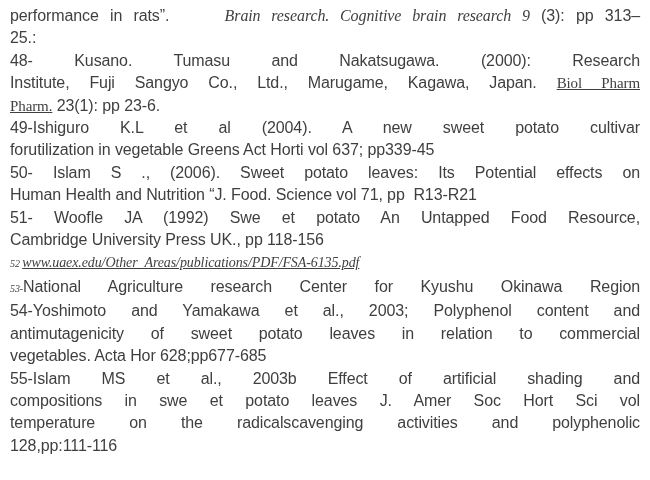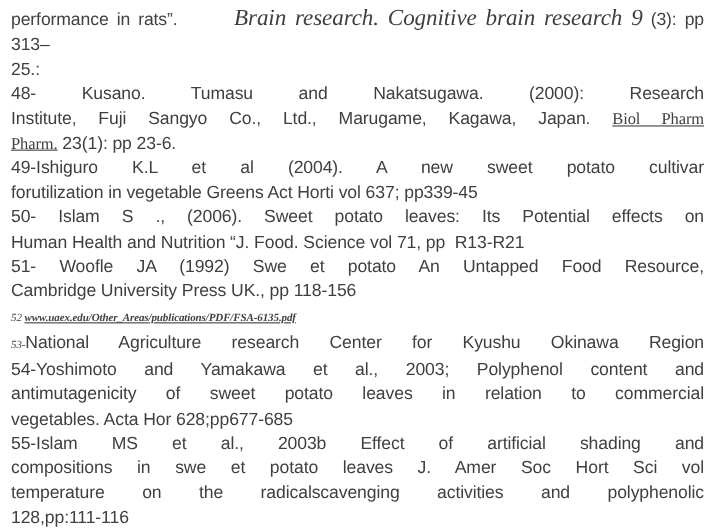--- a/index.html
+++ b/index.html
@@ -25,42 +25,41 @@
     letter-spacing: -0.1px;
   }
   .line.j {
     text-align-last: justify;
     -moz-text-align-last: justify;
   }
   
   .si {
     font-family: "Liberation Serif", "DejaVu Serif", serif;
     font-style: italic;
-    font-size: 21px;
+    font-size: 16px;
     margin-left: 44px;
   }
   
   .su {
     font-family: "Liberation Serif", "DejaVu Serif", serif;
     font-size: 15px;
     text-decoration: underline;
   }
   
   .sn {
     font-family: "Liberation Serif", "DejaVu Serif", serif;
     font-style: italic;
     font-size: 10px;
   }
   
   .siu {
     font-family: "Liberation Serif", "DejaVu Serif", serif;
     font-style: italic;
-    font-size: 10px;
+    font-size: 14px;
     text-decoration: underline;
-    font-weight: bold;
   }
 </style>
 </head>
 <body>
 
 <div class="page">
 
   <div class="reference">
     <div class="line j"><span>performance in rats”. </span><span class="si">Brain research. Cognitive brain research 9</span><span> (3): pp 313–</span></div>
     <div class="line"><span>25.:</span></div>

